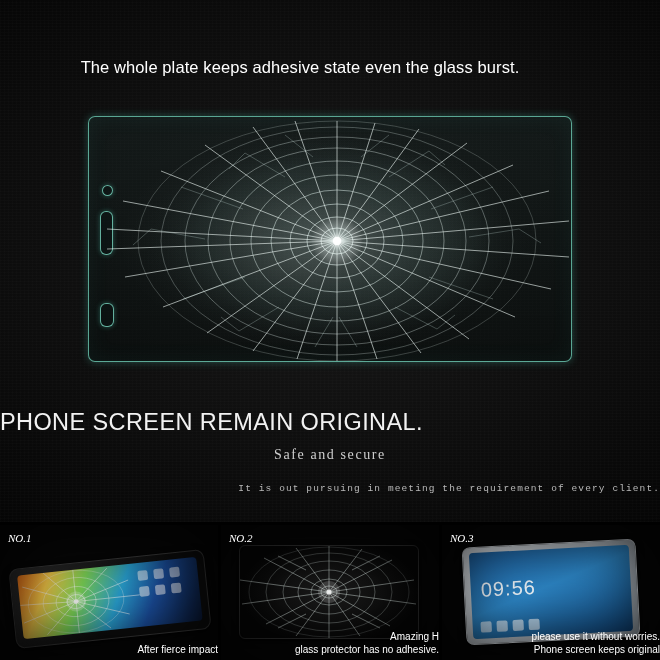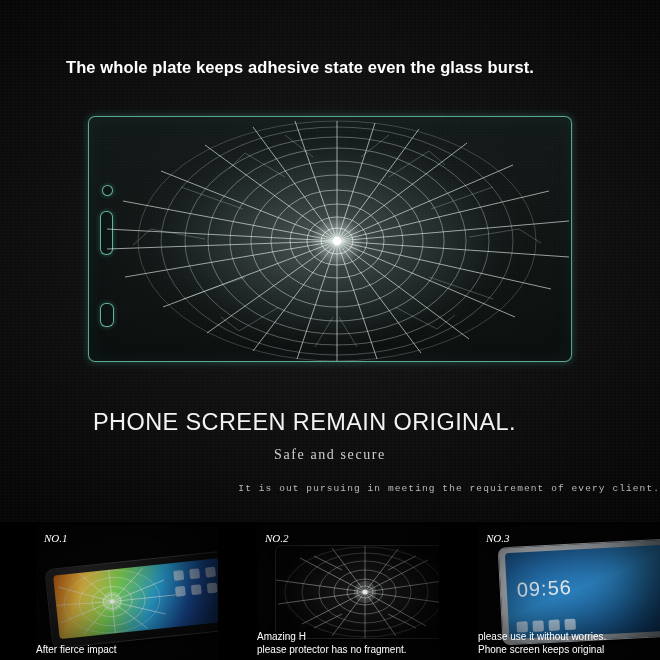--- a/index.html
+++ b/index.html
@@ -41,21 +41,21 @@
     pointer-events: none;
   }
 
   .headline {
     position: absolute;
     left: 0; top: 58px;
     width: 600px;
     text-align: center;
     color: #ffffff;
     font-size: 16.5px;
-    font-weight: bold;
+    font-weight: normal;
     letter-spacing: 0.1px;
     white-space: nowrap;
   }
 
   
   .plate-wrap {
     position: absolute;
     left: 88px;
     top: 116px;
     width: 484px;
@@ -102,26 +102,25 @@
     position: absolute;
     left: 0; top: 0;
     width: 484px; height: 246px;
   }
 
   
   .mid-title {
     position: absolute;
     left: 0; top: 409px;
     width: 545px;
-    text-align: center;
+    text-align: left;
     color: #f2f2f2;
     font-size: 23.5px;
     letter-spacing: 0.4px;
     white-space: nowrap;
-    padding-left: 32px;
   }
   .mid-sub {
     position: absolute;
     left: 0; top: 447px;
     width: 660px;
     text-align: center;
     color: #cfcfcf;
     font-size: 14px;
     letter-spacing: 1.6px;
     font-family: Liberation Serif, serif;
@@ -148,36 +147,35 @@
     display: flex;
     gap: 3px;
     background: #000;
   }
   .panel {
     position: relative;
     flex: 1 1 0;
     height: 135px;
     background: #070707;
     overflow: hidden;
-    margin-left: 36px;
   }
   .panel-tag {
     position: absolute;
     left: 8px; top: 7px;
     color: #ffffff;
     font-size: 11px;
     font-style: italic;
     font-family: "Liberation Serif", serif;
     z-index: 5;
   }
   .panel-caption {
     position: absolute;
     left: 0; bottom: 4px;
     width: 100%;
-    text-align: left;
+    text-align: right;
     color: #ffffff;
     font-size: 10px;
     line-height: 13px;
     z-index: 5;
   }
 
   
   .phone-photo {
     position: absolute;
     overflow: hidden;
@@ -413,21 +411,21 @@
             <path d="M89 46 L89 0 M89 46 L122 3 M89 46 L152 14 M89 46 L174 34 M89 46 L176 58 M89 46 L150 80 M89 46 L120 90 M89 46 L89 92 M89 46 L56 90 M89 46 L26 78 M89 46 L2 58 M89 46 L0 34 M89 46 L24 12 M89 46 L56 2"></path>
             <path d="M112 24 L140 10 M66 24 L38 10 M112 68 L140 82 M66 68 L38 82"></path>
           </g>
           <circle cx="89" cy="46" r="11" fill="#ffffff" fill-opacity="0.18"></circle>
           <circle cx="89" cy="46" r="2.6" fill="#ffffff" fill-opacity="0.9"></circle>
         </svg>
       </div>
 
       <div class="panel-caption">
         <div>Amazing H</div>
-        <div>please protector has no fragment.</div>
+        <div>glass protector has no adhesive.</div>
       </div>
       <div class="vignette"></div>
     </div>
 
     <div class="panel">
       <div class="panel-tag">NO.3</div>
 
       <div class="phone-photo p3-phone">
         <div class="p3-screen">
           <div class="p3-clock">09:56</div>

